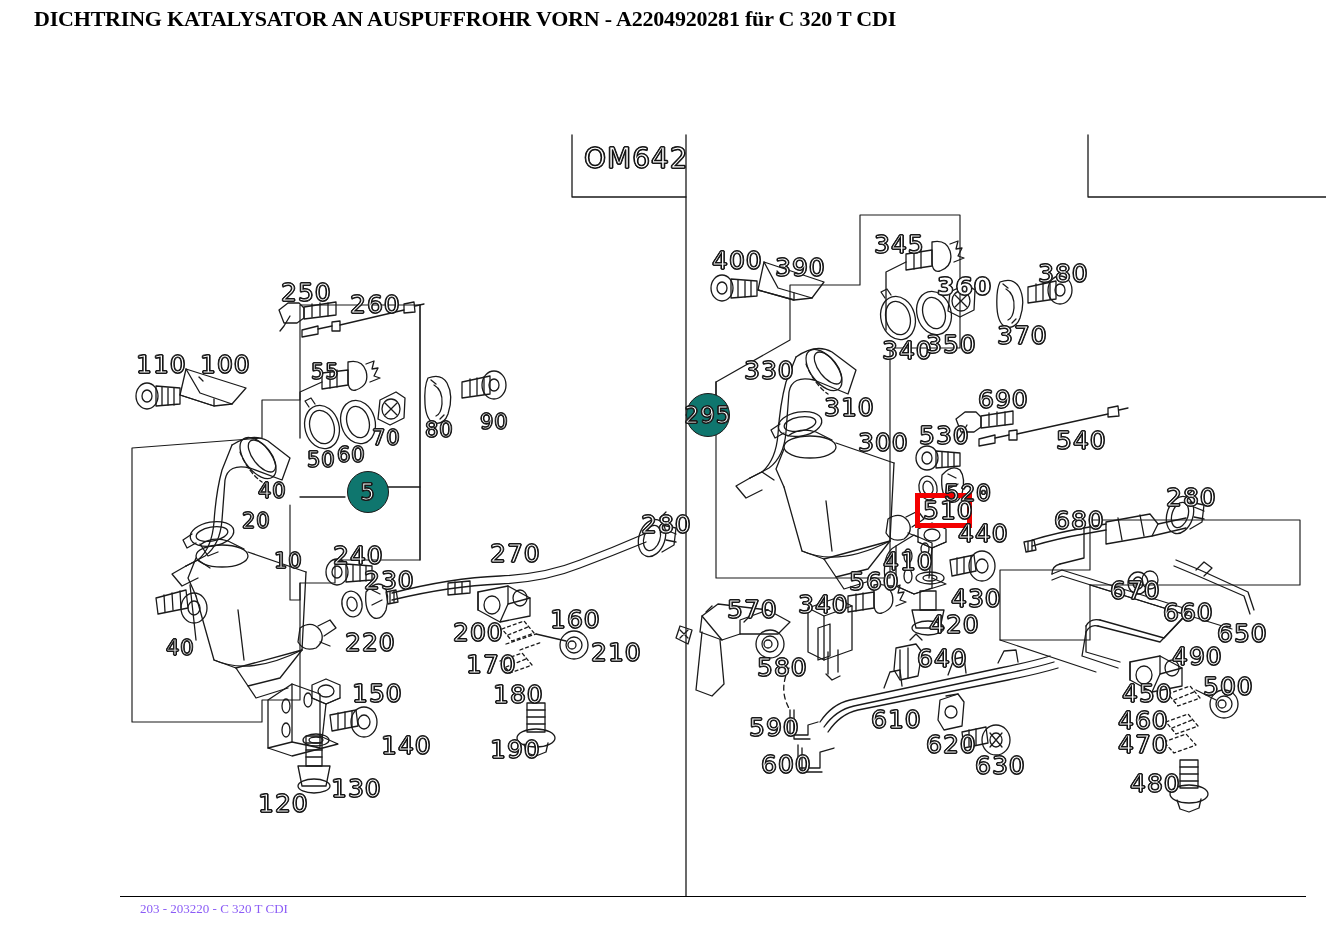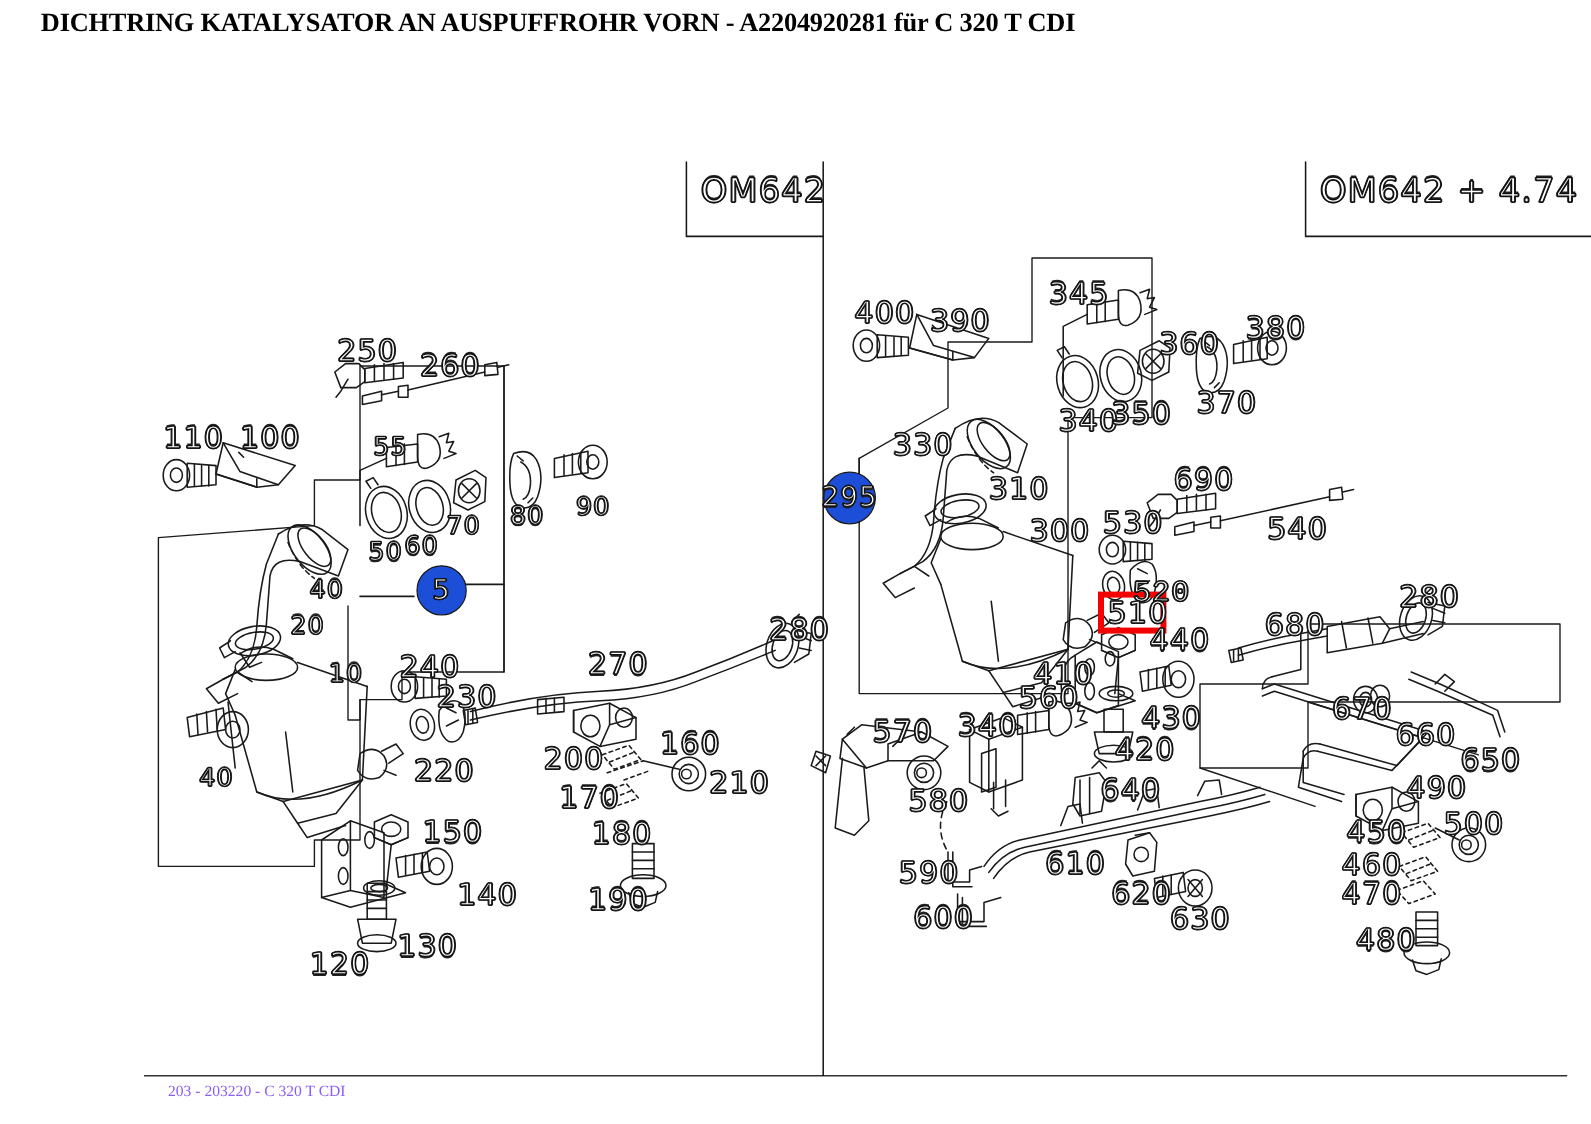--- a/index.html
+++ b/index.html
@@ -88,21 +88,21 @@
       -1px 0 #222, 1px 0 #222, 0 -1px #222, 0 1px #222;
     white-space: nowrap;
     line-height: 1;
   }
 
   
   .group-ref {
     position: absolute;
     border: 1.4px solid #1a1a1a;
     border-radius: 50%;
-    background: #1d4ed8;
+    background: #0f766e;
     display: flex;
     align-items: center;
     justify-content: center;
   }
   .group-ref span {
     font-family: "DejaVu Sans", sans-serif;
     font-size: 23px;
     color: #ffffff;
     -webkit-text-stroke: 1.1px #111;
     text-shadow:
@@ -665,21 +665,20 @@
       <path d="M686 415 L706 415"></path>
       <path d="M716 415 L716 382"></path>
 
       <path d="M300 497 L345 497"></path>
       <path d="M387 487 L420 487"></path>
     </g>
   </svg>
 
   <div class="variant-label" style="left:584px; top:145px;">OM642</div>
 
-  <div class="variant-label" style="left:1100px; top:145px;">OM642 + 4.74</div>
 
   <div class="group-ref" style="left:347px; top:471px; width:42px; height:42px;">
     <span>5</span>
   </div>
 
   <div class="group-ref" style="left:686px; top:393px; width:44px; height:44px;">
     <span>295</span>
   </div>
 
   <div id="highlight-box" style="left:915px; top:493px; width:57px; height:35px;"></div>
@@ -712,35 +711,35 @@
       <div class="callout" style="left: 490px; top: 717px; margin-top: 20px;">190</div>
       <div class="callout" style="left: 352px; top: 681px;">150</div>
       <div class="callout" style="left: 381px; top: 733px;">140</div>
       <div class="callout" style="left: 258px; top: 755px; margin-top: 36px;">120</div>
       <div class="callout" style="left: 331px; top: 776px;">130</div>
     </div>
   <div id="callouts-right">
       <div class="callout" style="left: 712px; top: 248px;">400</div>
       <div class="callout" style="left: 775px; top: 255px;">390</div>
       <div class="callout" style="left: 874px; top: 232px;">345</div>
-      <div class="callout" style="left: 966px; top: 274px;">360</div>
+      <div class="callout" style="left: 937px; top: 274px; font-weight: bold;">360</div>
       <div class="callout" style="left: 1038px; top: 261px;">380</div>
       <div class="callout" style="left: 997px; top: 323px;">370</div>
       <div class="callout" style="left: 882px; top: 338px;">340</div>
       <div class="callout" style="left: 926px; top: 332px;">350</div>
       <div class="callout" style="left: 744px; top: 358px;">330</div>
       <div class="callout" style="left: 824px; top: 395px;">310</div>
       <div class="callout" style="left: 858px; top: 430px;">300</div>
       <div class="callout" style="left: 978px; top: 387px;">690</div>
       <div class="callout" style="left: 919px; top: 423px;">530</div>
       <div class="callout" style="left: 1056px; top: 428px;">540</div>
       <div class="callout" style="left: 944px; top: 482px; font-family: Liberation Mono, monospace;">520</div>
       <div class="callout" style="left: 923px; top: 498px;">510</div>
       <div class="callout" style="left: 958px; top: 521px;">440</div>
-      <div class="callout" style="left: 861px; top: 549px;">410</div>
+      <div class="callout" style="left: 883px; top: 549px;">410</div>
       <div class="callout" style="left: 849px; top: 569px;">560</div>
       <div class="callout" style="left: 951px; top: 586px;">430</div>
       <div class="callout" style="left: 929px; top: 612px;">420</div>
       <div class="callout" style="left: 727px; top: 597px;">570</div>
       <div class="callout" style="left: 798px; top: 592px;">340</div>
       <div class="callout" style="left: 757px; top: 655px;">580</div>
       <div class="callout" style="left: 917px; top: 646px;">640</div>
       <div class="callout" style="left: 749px; top: 715px;">590</div>
       <div class="callout" style="left: 761px; top: 752px;">600</div>
       <div class="callout" style="left: 871px; top: 707px;">610</div>

